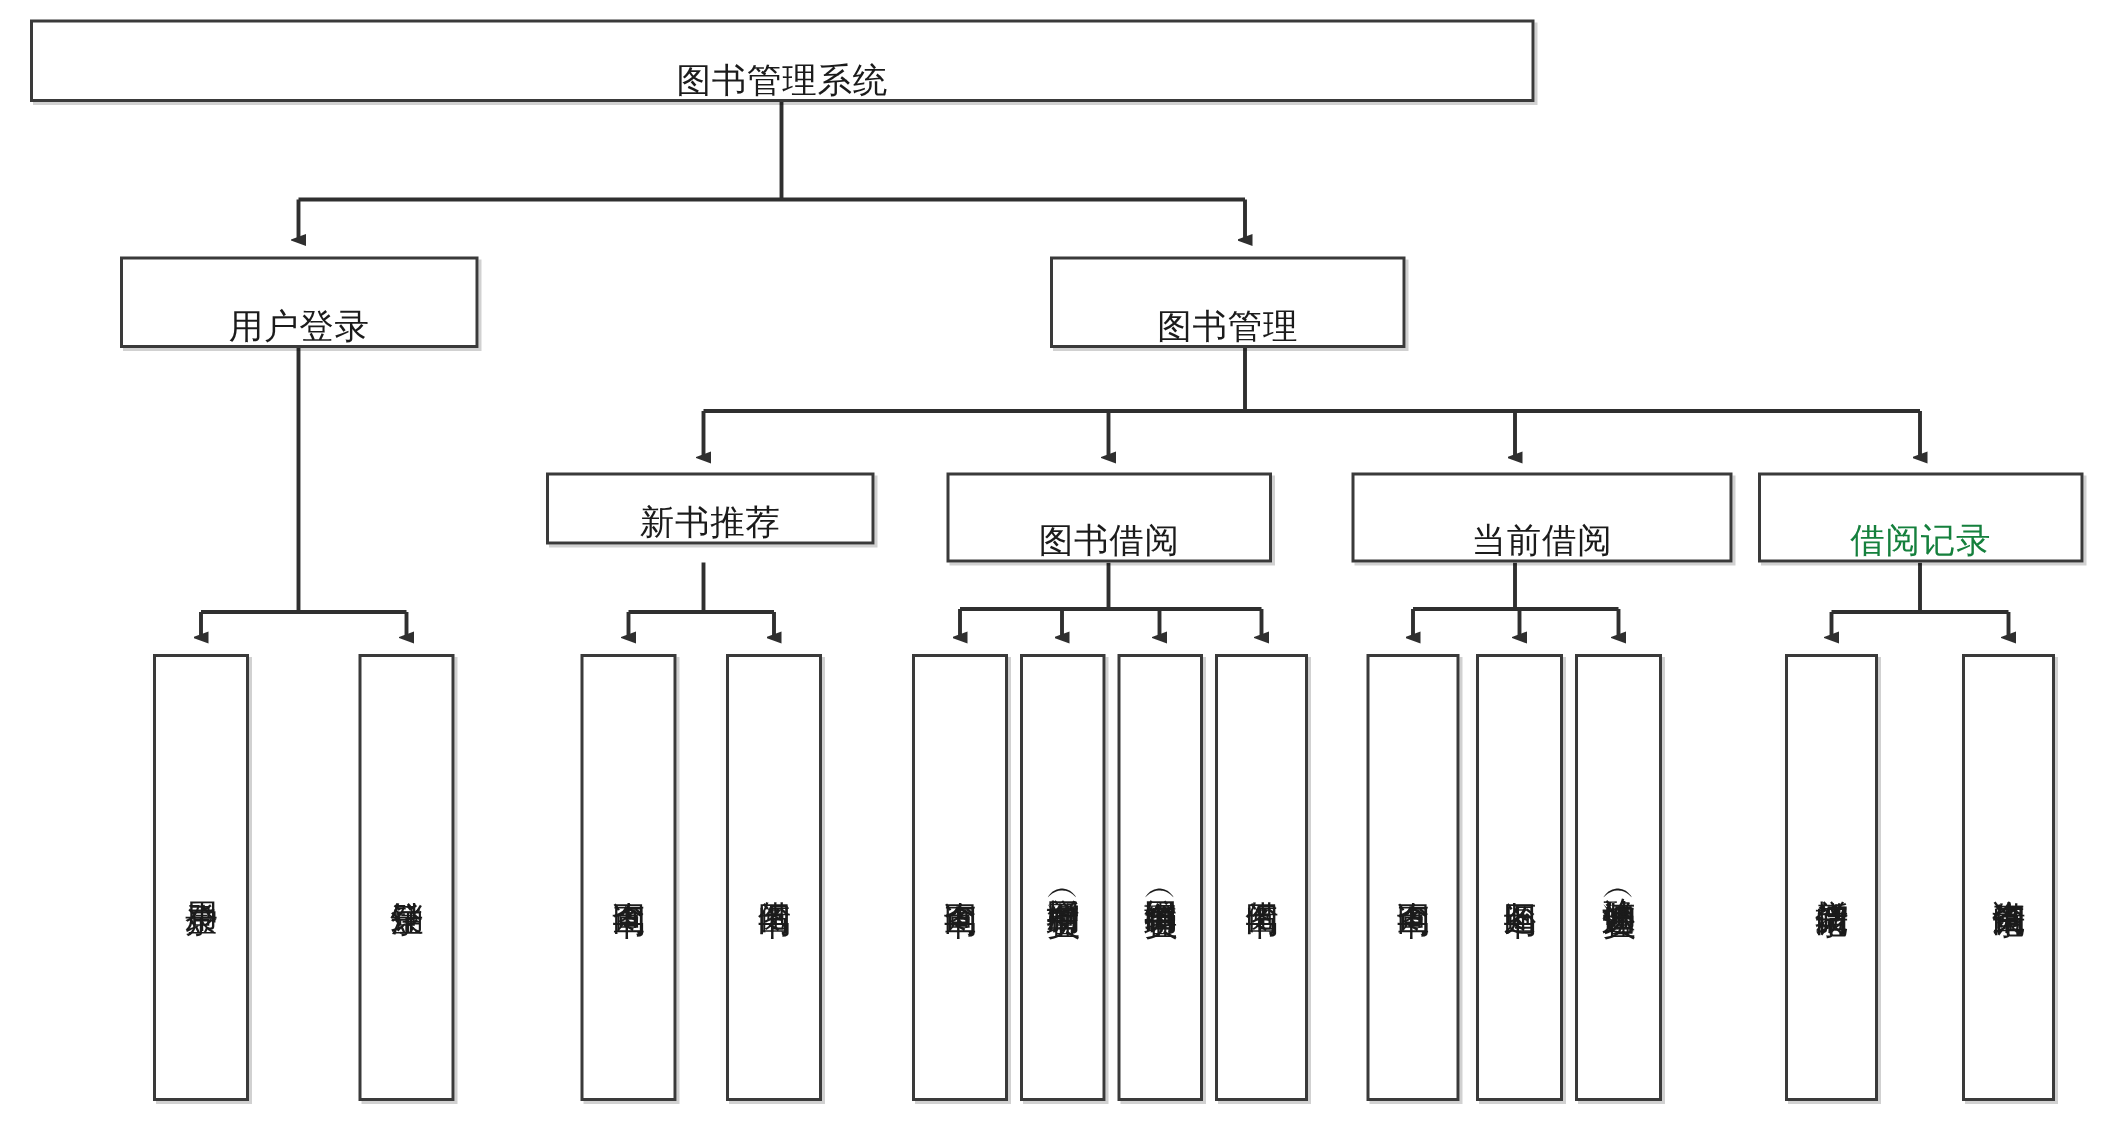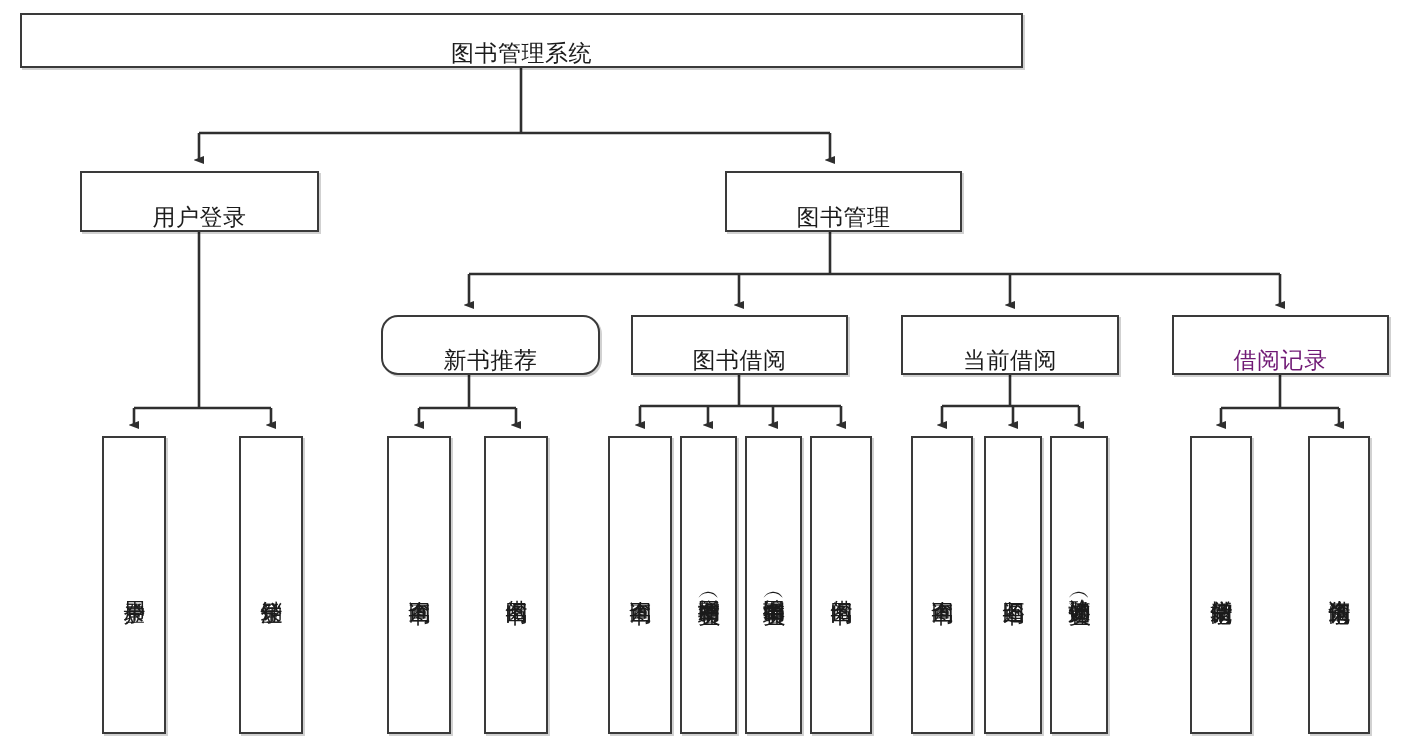--- a/index.html
+++ b/index.html
@@ -120,35 +120,35 @@
     </g>
   </svg>
 
   <div class="node" id="n-root" style="left: 20px; top: 13px; width: 1003px; height: 55px; border-color: rgb(58, 58, 58); background: rgb(255, 255, 255);">
     <span class="label" style="color: rgb(27, 27, 27);">图书管理系统</span>
   </div>
 
   <div class="node" id="n-l2-0" style="left: 80px; top: 171px; width: 239px; height: 61px; border-color: rgb(58, 58, 58); background: rgb(255, 255, 255);">
     <span class="label" style="color: rgb(27, 27, 27);">用户登录</span>
   </div>
-  <div class="node" id="n-l2-1" style="left: 725px; top: 171px; width: 237px; height: 61px; border-color: rgb(58, 58, 58); background: rgb(255, 255, 255);">
+  <div class="node" id="n-l2-1" style="left: 700px; top: 171px; width: 237px; height: 61px; border-color: rgb(58, 58, 58); background: rgb(255, 255, 255);">
     <span class="label" style="color: rgb(27, 27, 27);">图书管理</span>
   </div>
 
-  <div class="node" id="n-l3-0" style="left: 381px; top: 315px; width: 219px; height: 60px; border-color: rgb(58, 58, 58); background: rgb(255, 255, 255); border-radius: 17px;">
+  <div class="node" id="n-l3-0" style="left: 364px; top: 315px; width: 219px; height: 48px; border-color: rgb(58, 58, 58); background: rgb(255, 255, 255);">
     <span class="label" style="color: rgb(27, 27, 27);">新书推荐</span>
   </div>
   <div class="node" id="n-l3-1" style="left: 631px; top: 315px; width: 217px; height: 60px; border-color: rgb(58, 58, 58); background: rgb(255, 255, 255);">
     <span class="label" style="color: rgb(27, 27, 27);">图书借阅</span>
   </div>
-  <div class="node" id="n-l3-2" style="left: 901px; top: 315px; width: 218px; height: 60px; border-color: rgb(58, 58, 58); background: rgb(255, 255, 255);">
+  <div class="node" id="n-l3-2" style="left: 901px; top: 315px; width: 254px; height: 60px; border-color: rgb(58, 58, 58); background: rgb(255, 255, 255);">
     <span class="label" style="color: rgb(27, 27, 27);">当前借阅</span>
   </div>
   <div class="node" id="n-l3-3" style="left: 1172px; top: 315px; width: 217px; height: 60px; border-color: rgb(58, 58, 58); background: rgb(255, 255, 255);">
-    <span class="label" style="color: #701a75;">借阅记录</span>
+    <span class="label" style="color: #15803d;">借阅记录</span>
   </div>
 
   <div class="node leaf" id="n-lf-0" style="left: 102px; top: 436px; width: 64px; height: 298px; border-color: rgb(58, 58, 58); background: rgb(255, 255, 255);">
     <span class="label" style="color: rgb(27, 27, 27);">用户登录</span>
   </div>
   <div class="node leaf" id="n-lf-1" style="left: 239px; top: 436px; width: 64px; height: 298px; border-color: rgb(58, 58, 58); background: rgb(255, 255, 255);">
     <span class="label" style="color: rgb(27, 27, 27);">注销登录</span>
   </div>
   <div class="node leaf" id="n-lf-2" style="left: 387px; top: 436px; width: 64px; height: 298px; border-color: rgb(58, 58, 58); background: rgb(255, 255, 255);">
     <span class="label" style="color: rgb(27, 27, 27);">查询图书</span>

